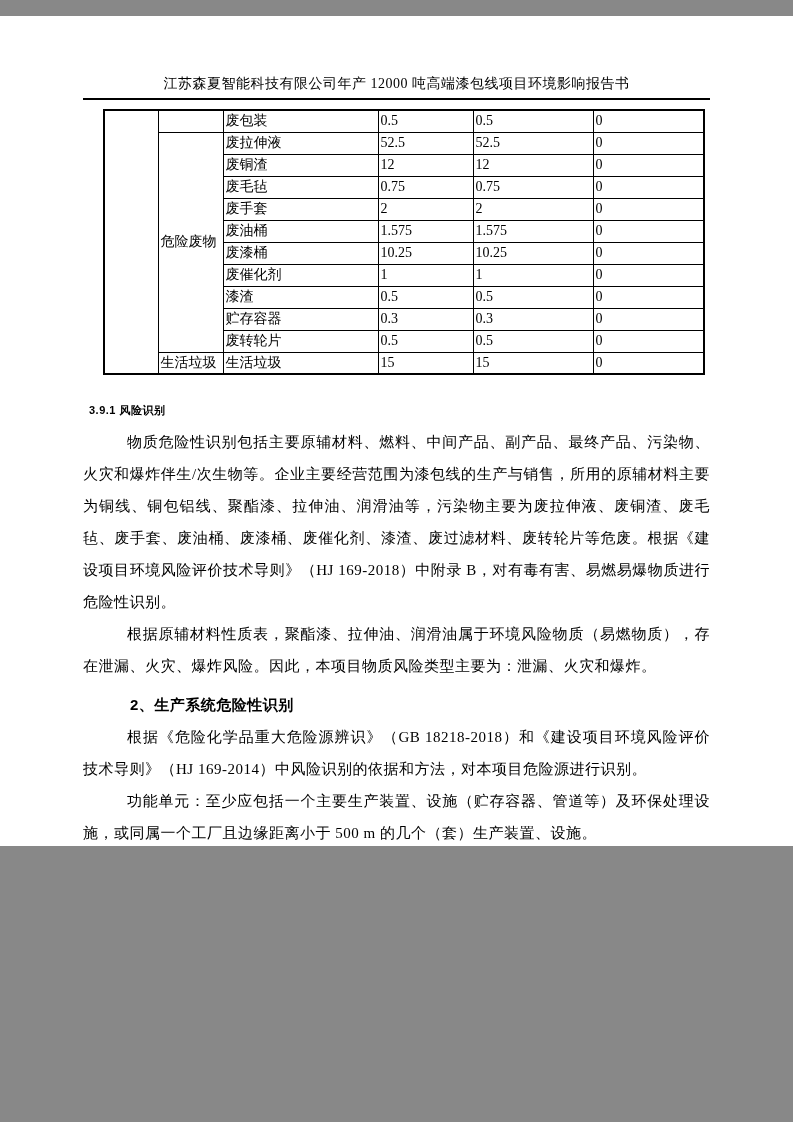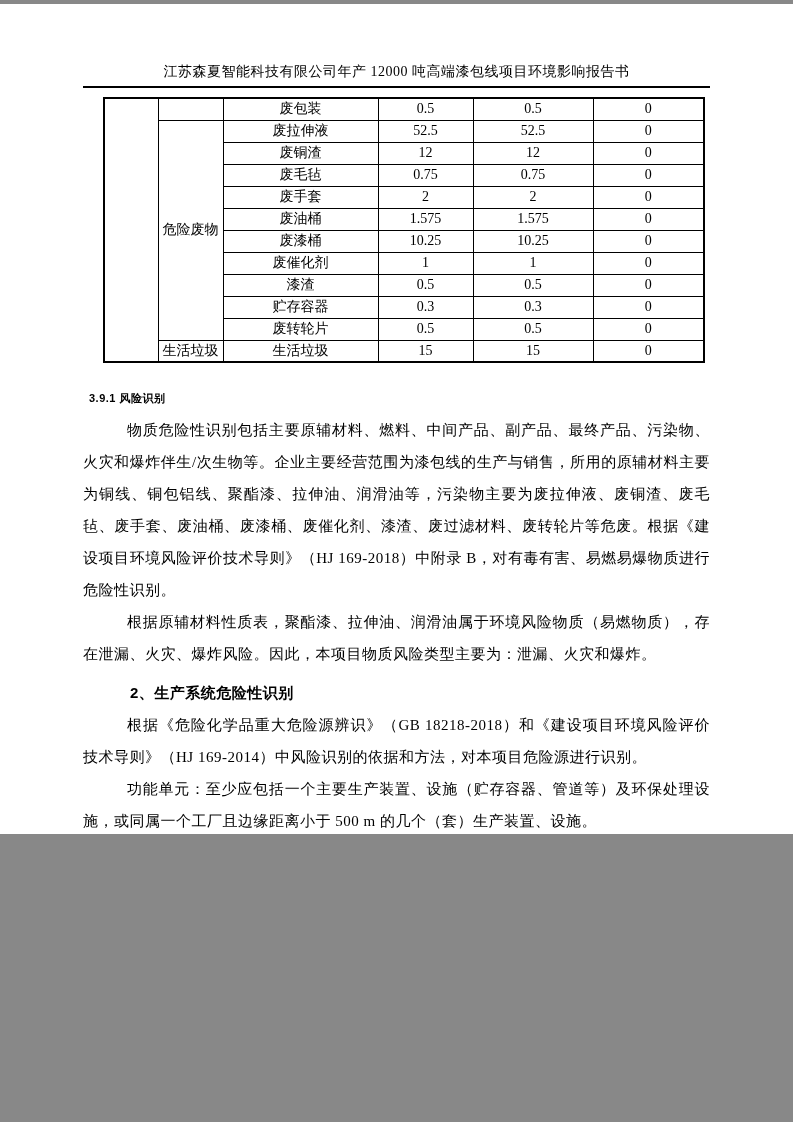--- a/index.html
+++ b/index.html
@@ -1,21 +1,21 @@
 <!DOCTYPE html>
 <html lang="zh"><head>
 <meta charset="utf-8">
 <style>
   * { margin: 0; padding: 0; box-sizing: border-box; }
   html, body { background: #888; }
   .page {
     position: relative;
     width: 793px;
     height: 830px;
-    margin: 4px auto;
+    margin: 16px auto;
     background: #ffffff;
     color: #000000;
     font-family: "Liberation Serif", "DejaVu Serif", serif;
     padding: 58px 83px 0 83px;
     overflow: hidden;
   }
   
   .doc-header {
     text-align: center;
     font-size: 14px;
@@ -31,21 +31,21 @@
   
   table.waste {
     border-collapse: collapse;
     table-layout: fixed;
     width: 600px;
     margin: 9px 0 0 20px;
     border: 2px solid #000;
   }
   table.waste td {
     border: 1px solid #000;
-    text-align: center;
+    text-align: left;
     vertical-align: middle;
     font-size: 14px;
     height: 22px;
     padding: 0 2px;
     overflow: hidden;
     white-space: nowrap;
   }
   
   .content { width: 627px; }
   .blk-h1 {

